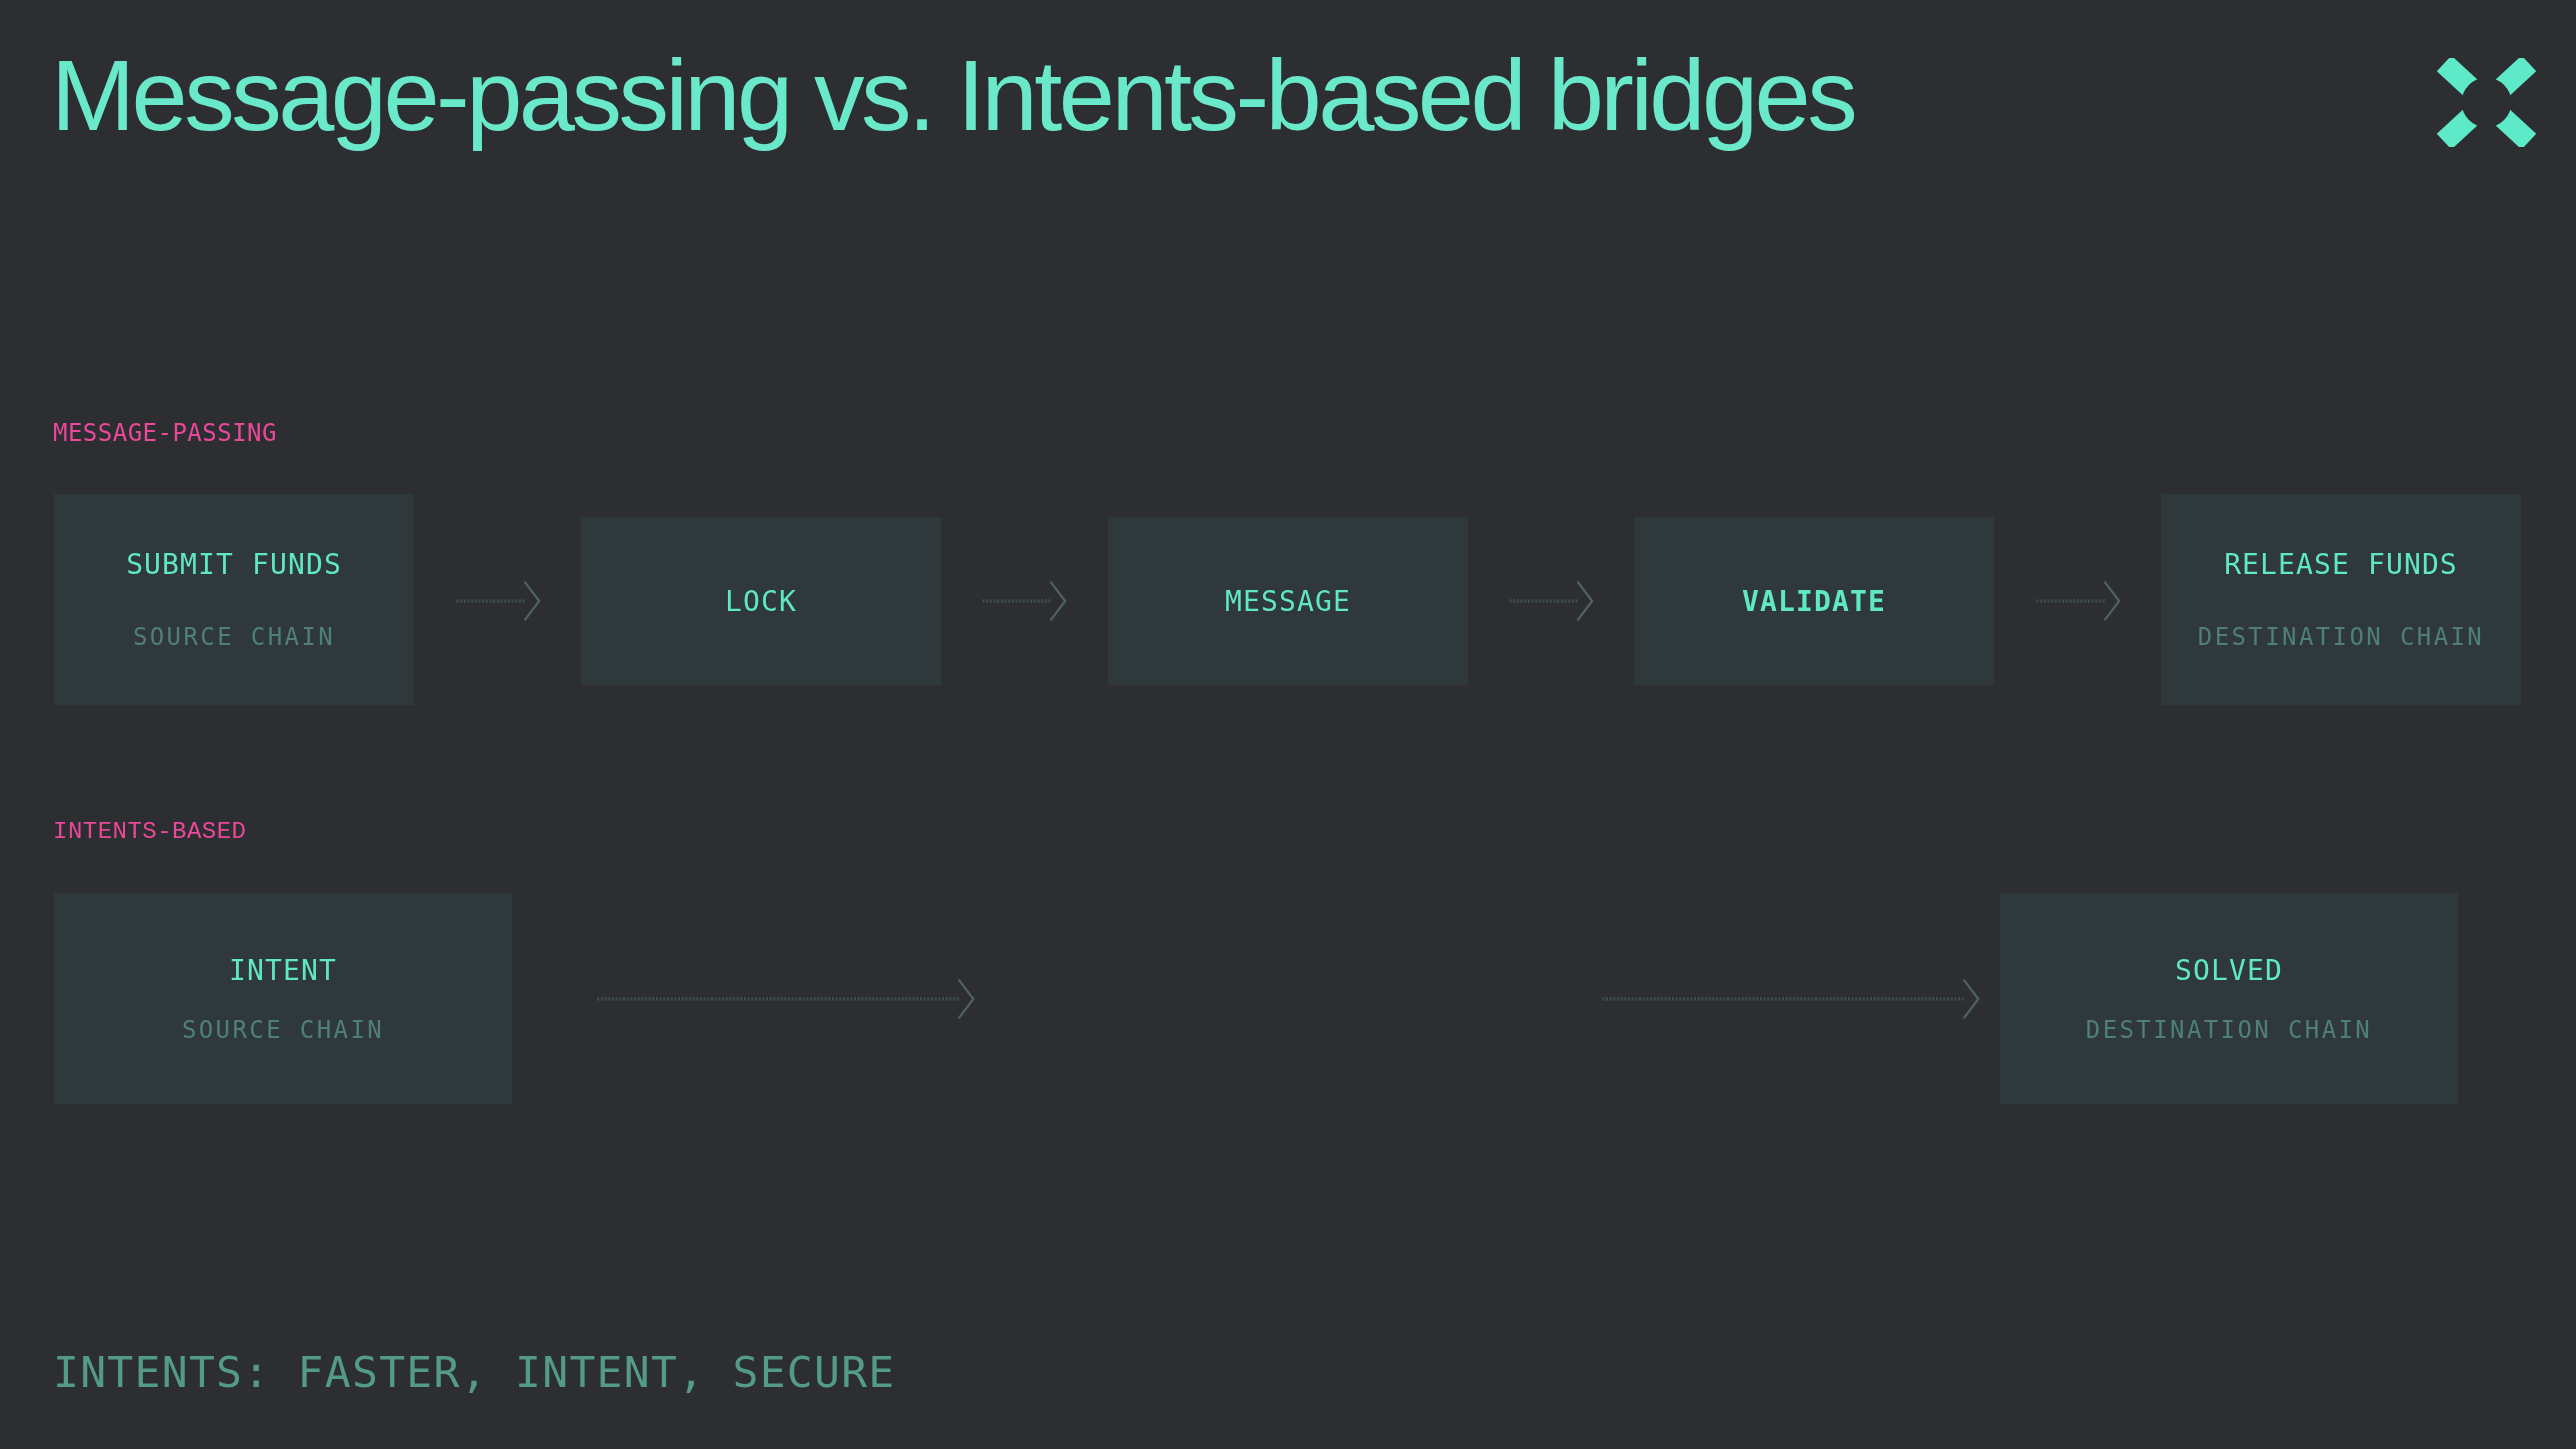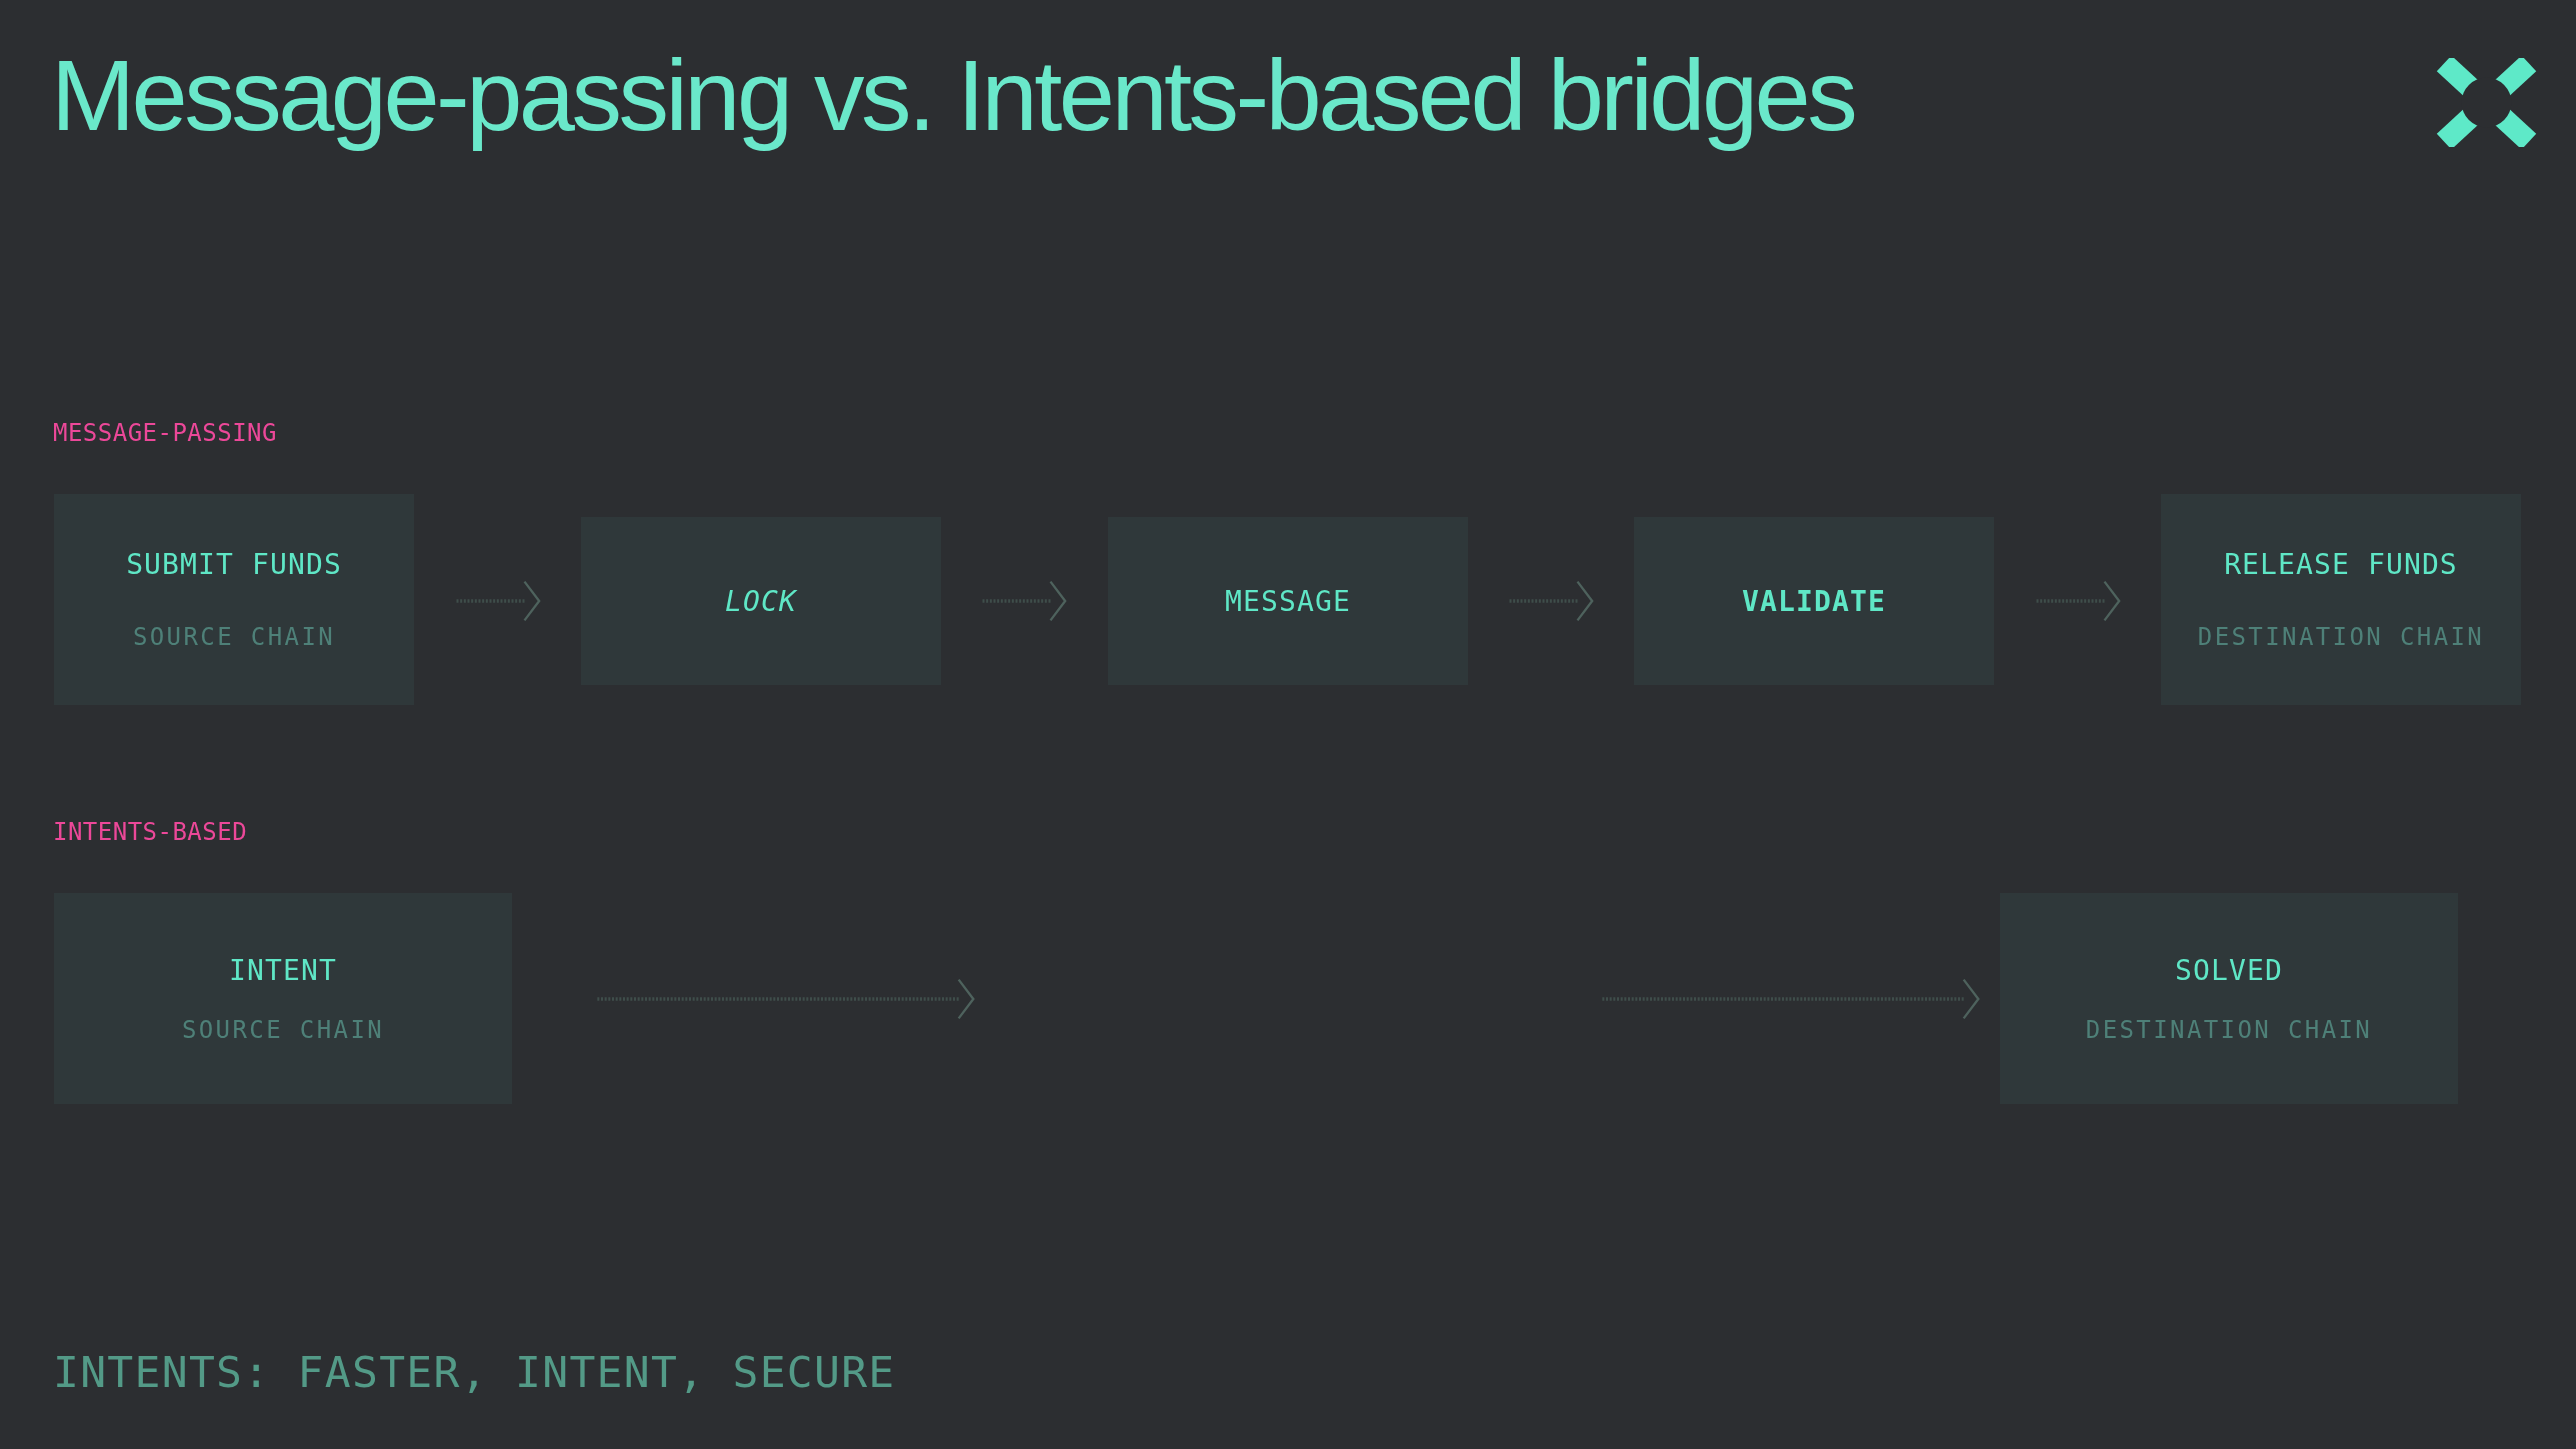--- a/index.html
+++ b/index.html
@@ -38,21 +38,21 @@
   }
   .section-label {
     position: absolute;
     left: 53px;
     font-size: 24px;
     letter-spacing: 0.02em;
     color: #ec4899;
     white-space: nowrap;
   }
   .label-row1 { top: 419px; }
-  .label-row2 { top: 818px; }
+  .label-row2 { top: 818px; font-family: Liberation Mono, monospace; }
   .flow-box {
     position: absolute;
     background: #2f383a;
     display: flex;
     flex-direction: column;
     align-items: center;
     justify-content: center;
     gap: 21.5px;
     text-align: center;
   }
@@ -66,21 +66,21 @@
     font-size: 24px;
     letter-spacing: 0.1em;
     color: #4e8078;
     white-space: nowrap;
     margin-top: 20px;
   }
   
   .r1tall  { top: 494px; height: 211px; width: 360px; }
   .r1short { top: 517px; height: 168px; width: 360px; }
   .r1b1 { left: 54px; }
-  .r1b2 { left: 581px; font-style: italic; }
+  .r1b2 { left: 581px; }
   .r1b3 { left: 1108px; }
   .r1b4 { left: 1634px; font-weight: bold; }
   .r1b5 { left: 2161px; }
   
   .r2tall  { top: 893px; height: 211px; width: 458px; gap: 9px; }
   .r2short { top: 915px; height: 168px; width: 458px; }
   .r2b1 { left: 54px; }
   .r2b2 { left: 1058px; }
   .r2b3 { left: 2000px; }
   .flow-arrow { position: absolute; }

